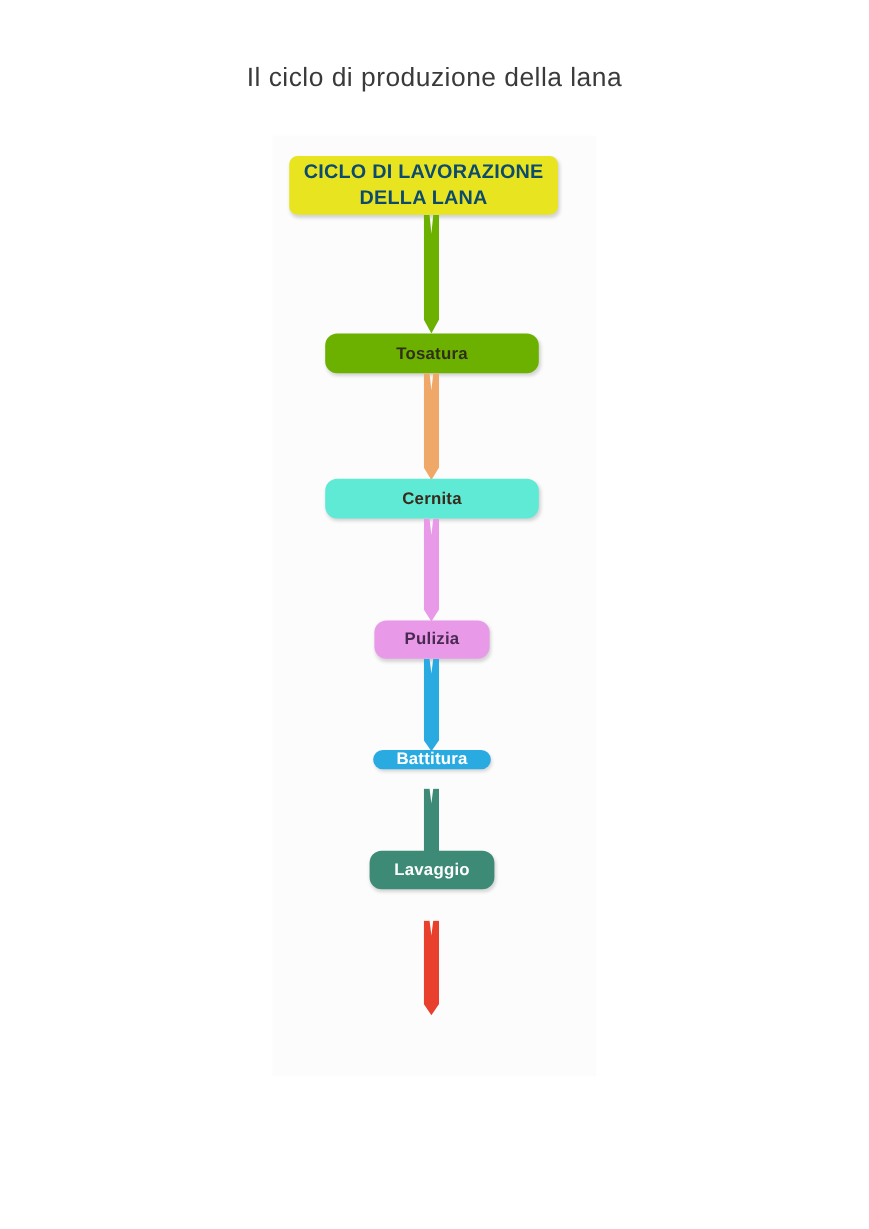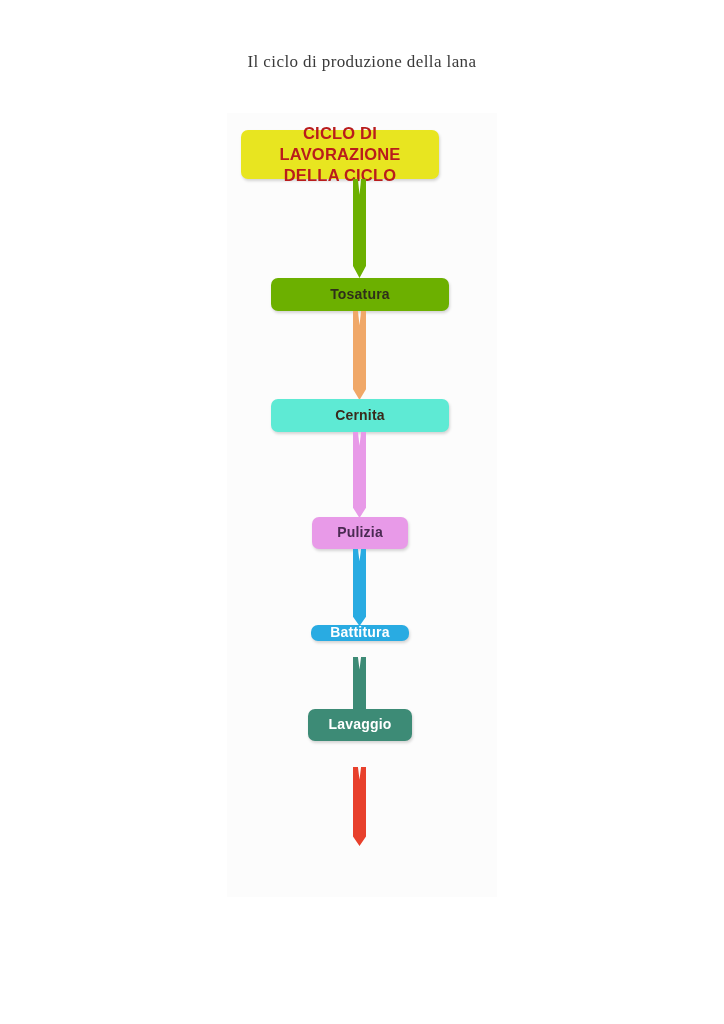--- a/index.html
+++ b/index.html
@@ -15,22 +15,22 @@
     font-family: "Liberation Sans", sans-serif;
   }
 
   
   #page-title {
     position: absolute;
     top: 52px;
     left: 0;
     width: 724px;
     text-align: center;
-    font-family: Liberation Serif, serif;
-    font-size: 17px;
+    font-family: Liberation Sans, sans-serif;
+    font-size: 22px;
     font-weight: 400;
     letter-spacing: 0.4px;
     color: #3a3a3a;
     white-space: nowrap;
   }
 
   
   #diagram-panel {
     position: absolute;
     left: 227px;
@@ -55,20 +55,21 @@
     user-select: none;
   }
 
   .node-head {
     font-size: 16.5px;
     padding: 6px 8px;
   }
   .node-step {
     font-size: 14px;
     padding: 4px 8px;
+    border-radius: 10px;
   }
 
   
   .flow-arrow {
     position: absolute;
     
     clip-path: polygon(
       0% 0%,
       38% 0%,
       50% 16%,
@@ -80,24 +81,24 @@
     );
   }
 </style>
 </head>
 <body style="background: rgb(255, 255, 255);">
 
 <div id="page-title">Il ciclo di produzione della lana</div>
 
 <div id="diagram-panel" style="background: rgb(252, 252, 252);">
 
-  <div class="flow-node node-head" style="left: 14px; top: 17px; width: 198px; height: 49px; background: rgb(232, 229, 32); color: #b91c1c;">
+  <div class="flow-node node-head" style="left: 14px; top: 17px; width: 224px; height: 49px; background: rgb(232, 229, 32); color: #0c4a6e;">
     <span>
       <span>CICLO DI LAVORAZIONE</span><br>
-      <span>DELLA CICLO</span>
+      <span>DELLA LANA</span>
     </span>
   </div>
 
   <div class="flow-arrow" style="left: 126px; top: 66px; width: 13px; height: 99px; background: rgb(108, 176, 0);"></div>
 
   <div class="flow-node node-step" style="left: 44px; top: 165px; width: 178px; height: 33px; background: rgb(108, 176, 0); color: rgb(47, 47, 26);">
     <span>Tosatura</span>
   </div>
 
   <div class="flow-arrow" style="left: 126px; top: 198px; width: 13px; height: 89px; background: rgb(240, 168, 104);"></div>

